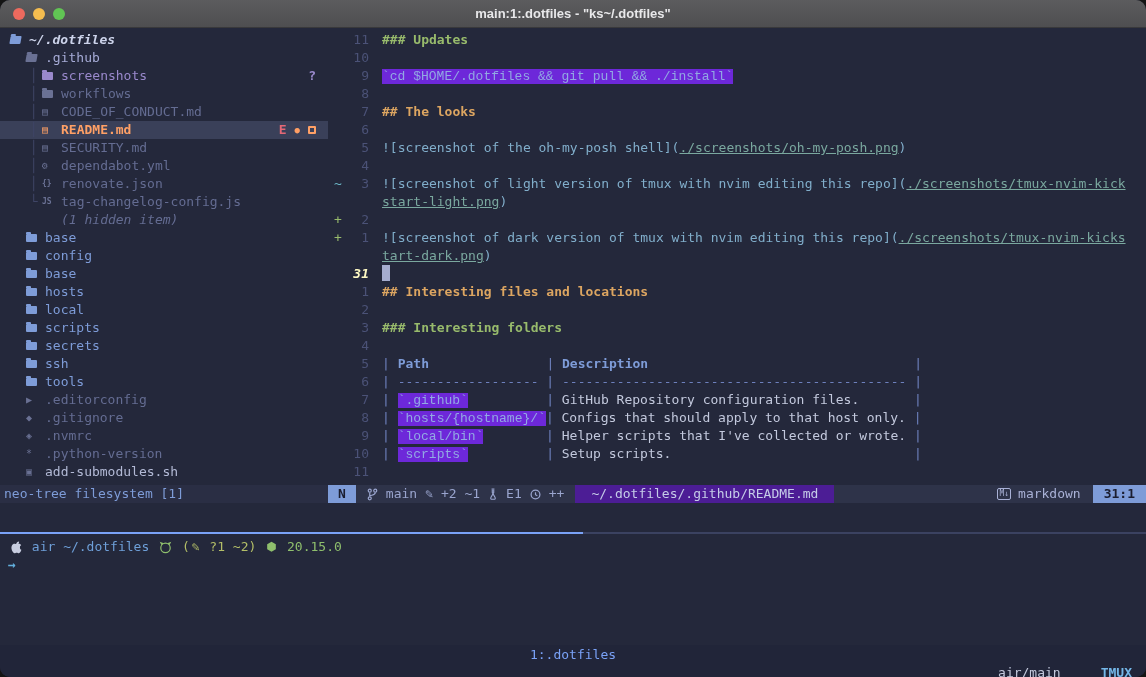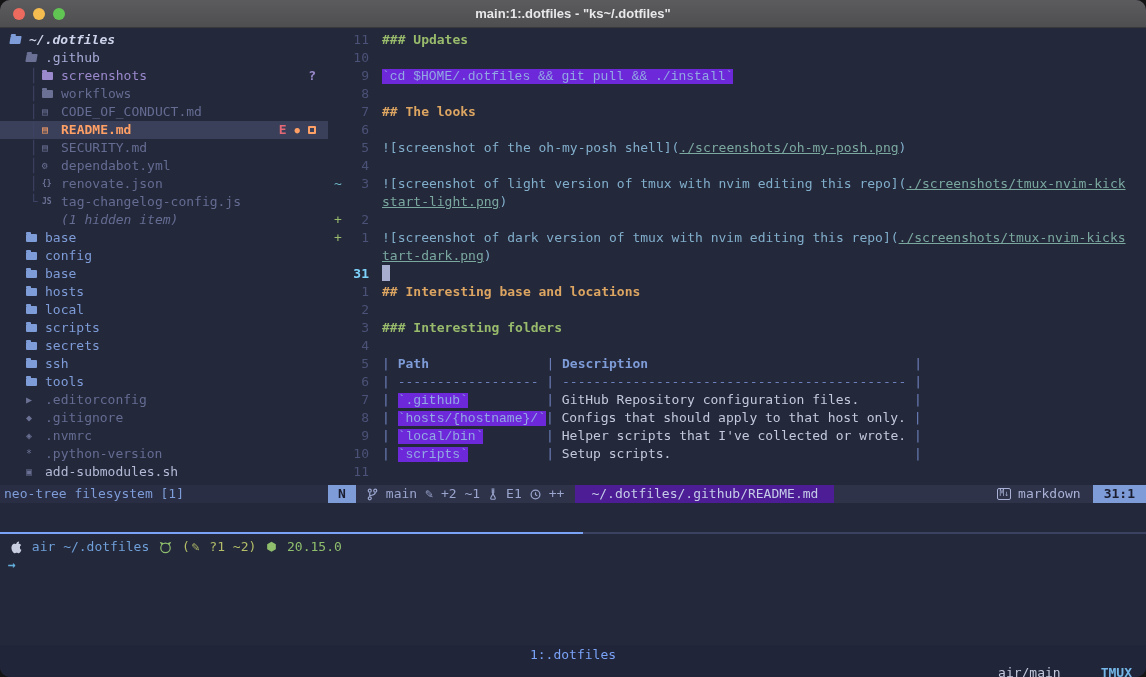--- a/index.html
+++ b/index.html
@@ -40,21 +40,21 @@
   .badges { margin-left:auto; display:flex; gap:8px; align-items:center; padding-right:12px; }
   .b-err{ color:#e46876; font-weight:bold; } .b-dot{ color:#ff9e64; font-size:9px; }
   .b-sq{ width:8px; height:8px; border:2px solid #ffa066; border-radius:1px; display:inline-block; }
   .b-q{ color:#9a89cc; font-weight:bold; }
   
   .editor { position:absolute; left:328px; top:2px; right:0; overflow:hidden; }
   .eline { height:18px; display:flex; white-space:pre; }
   .sign { width:17px; flex:none; padding-left:6px; }
   .sign.add{ color:#98bb6c; } .sign.chg{ color:#6cb6c6; }
   .lnum { width:24px; flex:none; text-align:right; color:#4b5277; }
-  .lnum.cur { color:#7dd3fc; font-weight:bold; }
+  .lnum.cur { color:#fef9c3; font-weight:bold;font-style:italic; }
   .ltext { padding-left:13px; }
   .s-h2{ color:#dca561; font-weight:bold; } .s-h3{ color:#98bb6c; font-weight:bold; }
   .s-md{ color:#81aecb; } .s-link{ color:#7aa89f; text-decoration:underline; }
   .s-code{ background:#6d28d9; color:#92a9e3;font-family:Liberation Mono, monospace; }
   .s-pipe{ color:#6d80bd; } .s-thead{ color:#7e9cd8; font-weight:bold; } .s-text{ color:#c3c9dd; }
   .cursor { display:inline-block; width:8px; height:16px; background:#a6adcf; vertical-align:text-bottom; }
   
   .statusrow { position:absolute; top:456px; left:0; right:0; height:18px; display:flex; }
   .nt { width:328px; flex:none; background:#2a2e44; color:#7e9cd8; padding-left:4px; }
   .sl { flex:1; display:flex; align-items:stretch; background:#2e3349; color:#9aa5ce; overflow:hidden; }
@@ -136,21 +136,21 @@
         <div class="eline"><span class="sign "></span><span class="lnum ">7</span><span class="ltext"><span class="s-h2">## The looks</span></span></div>
         <div class="eline"><span class="sign "></span><span class="lnum ">6</span><span class="ltext"></span></div>
         <div class="eline"><span class="sign "></span><span class="lnum ">5</span><span class="ltext"><span class="s-md">![screenshot of the oh-my-posh shell](</span><span class="s-link">./screenshots/oh-my-posh.png</span><span class="s-md">)</span></span></div>
         <div class="eline"><span class="sign "></span><span class="lnum ">4</span><span class="ltext"></span></div>
         <div class="eline"><span class="sign chg">~</span><span class="lnum ">3</span><span class="ltext"><span class="s-md">![screenshot of light version of tmux with nvim editing this repo](</span><span class="s-link">./screenshots/tmux-nvim-kick</span></span></div>
         <div class="eline"><span class="sign "></span><span class="lnum "></span><span class="ltext"><span class="s-link">start-light.png</span><span class="s-md">)</span></span></div>
         <div class="eline"><span class="sign add">+</span><span class="lnum ">2</span><span class="ltext"></span></div>
         <div class="eline"><span class="sign add">+</span><span class="lnum ">1</span><span class="ltext"><span class="s-md">![screenshot of dark version of tmux with nvim editing this repo](</span><span class="s-link">./screenshots/tmux-nvim-kicks</span></span></div>
         <div class="eline"><span class="sign "></span><span class="lnum "></span><span class="ltext"><span class="s-link">tart-dark.png</span><span class="s-md">)</span></span></div>
         <div class="eline"><span class="sign "></span><span class="lnum cur">31</span><span class="ltext"><span class="cursor"></span></span></div>
-        <div class="eline"><span class="sign "></span><span class="lnum ">1</span><span class="ltext"><span class="s-h2">## Interesting base and locations</span></span></div>
+        <div class="eline"><span class="sign "></span><span class="lnum ">1</span><span class="ltext"><span class="s-h2">## Interesting files and locations</span></span></div>
         <div class="eline"><span class="sign "></span><span class="lnum ">2</span><span class="ltext"></span></div>
         <div class="eline"><span class="sign "></span><span class="lnum ">3</span><span class="ltext"><span class="s-h3">### Interesting folders</span></span></div>
         <div class="eline"><span class="sign "></span><span class="lnum ">4</span><span class="ltext"></span></div>
         <div class="eline"><span class="sign "></span><span class="lnum ">5</span><span class="ltext"><span class="s-pipe">| </span><span class="s-thead">Path</span><span class="s-pipe">               </span><span class="s-pipe">| </span><span class="s-thead">Description</span><span class="s-pipe">                                  </span><span class="s-pipe">|</span></span></div>
         <div class="eline"><span class="sign "></span><span class="lnum ">6</span><span class="ltext"><span class="s-pipe">| ------------------ | -------------------------------------------- |</span></span></div>
         <div class="eline"><span class="sign "></span><span class="lnum ">7</span><span class="ltext"><span class="s-pipe">| </span><span class="s-code">`.github`</span><span class="s-text">          </span><span class="s-pipe">| </span><span class="s-text">GitHub Repository configuration files.</span><span class="s-text">       </span><span class="s-pipe">|</span></span></div>
         <div class="eline"><span class="sign "></span><span class="lnum ">8</span><span class="ltext"><span class="s-pipe">| </span><span class="s-code">`hosts/{hostname}/`</span><span class="s-pipe">| </span><span class="s-text">Configs that should apply to that host only.</span><span class="s-text"> </span><span class="s-pipe">|</span></span></div>
         <div class="eline"><span class="sign "></span><span class="lnum ">9</span><span class="ltext"><span class="s-pipe">| </span><span class="s-code">`local/bin`</span><span class="s-text">        </span><span class="s-pipe">| </span><span class="s-text">Helper scripts that I've collected or wrote.</span><span class="s-text"> </span><span class="s-pipe">|</span></span></div>
         <div class="eline"><span class="sign "></span><span class="lnum ">10</span><span class="ltext"><span class="s-pipe">| </span><span class="s-code">`scripts`</span><span class="s-text">          </span><span class="s-pipe">| </span><span class="s-text">Setup scripts.</span><span class="s-text">                               </span><span class="s-pipe">|</span></span></div>
         <div class="eline"><span class="sign "></span><span class="lnum ">11</span><span class="ltext"></span></div>

